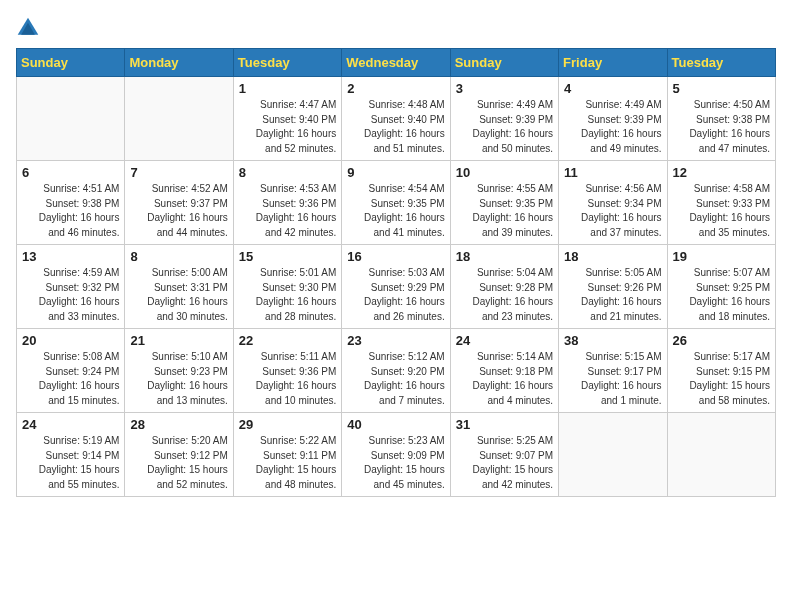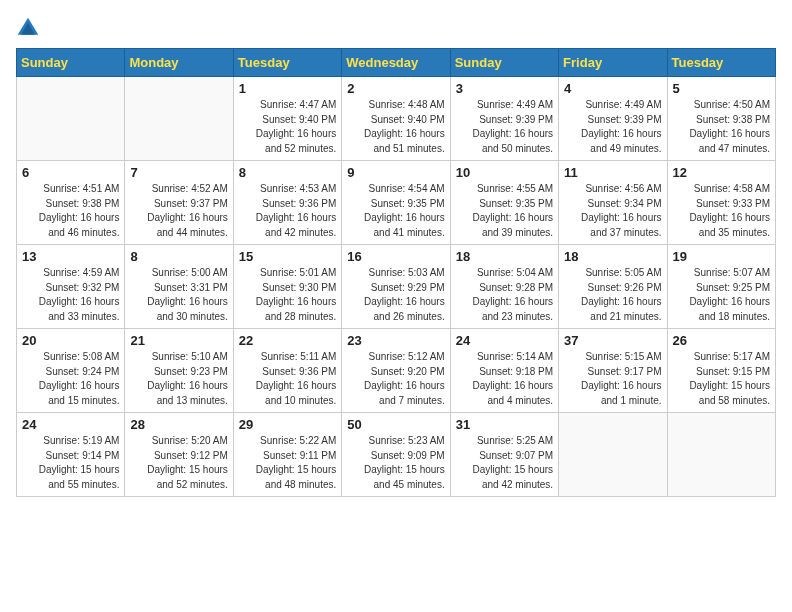--- a/index.html
+++ b/index.html
@@ -267,21 +267,21 @@
 Sunset: 9:20 PM
 Daylight: 16 hours and 7 minutes.</div>
         </td>
         <td>
           <span class="day-number">24</span>
           <div class="day-info">Sunrise: 5:14 AM
 Sunset: 9:18 PM
 Daylight: 16 hours and 4 minutes.</div>
         </td>
         <td>
-          <span class="day-number">37</span>
+          <span class="day-number">38</span>
           <div class="day-info">Sunrise: 5:15 AM
 Sunset: 9:17 PM
 Daylight: 16 hours and 1 minute.</div>
         </td>
         <td>
           <span class="day-number">26</span>
           <div class="day-info">Sunrise: 5:17 AM
 Sunset: 9:15 PM
 Daylight: 15 hours and 58 minutes.</div>
         </td>
@@ -299,21 +299,21 @@
 Sunset: 9:12 PM
 Daylight: 15 hours and 52 minutes.</div>
         </td>
         <td>
           <span class="day-number">29</span>
           <div class="day-info">Sunrise: 5:22 AM
 Sunset: 9:11 PM
 Daylight: 15 hours and 48 minutes.</div>
         </td>
         <td>
-          <span class="day-number">50</span>
+          <span class="day-number">40</span>
           <div class="day-info">Sunrise: 5:23 AM
 Sunset: 9:09 PM
 Daylight: 15 hours and 45 minutes.</div>
         </td>
         <td>
           <span class="day-number">31</span>
           <div class="day-info">Sunrise: 5:25 AM
 Sunset: 9:07 PM
 Daylight: 15 hours and 42 minutes.</div>
         </td>

